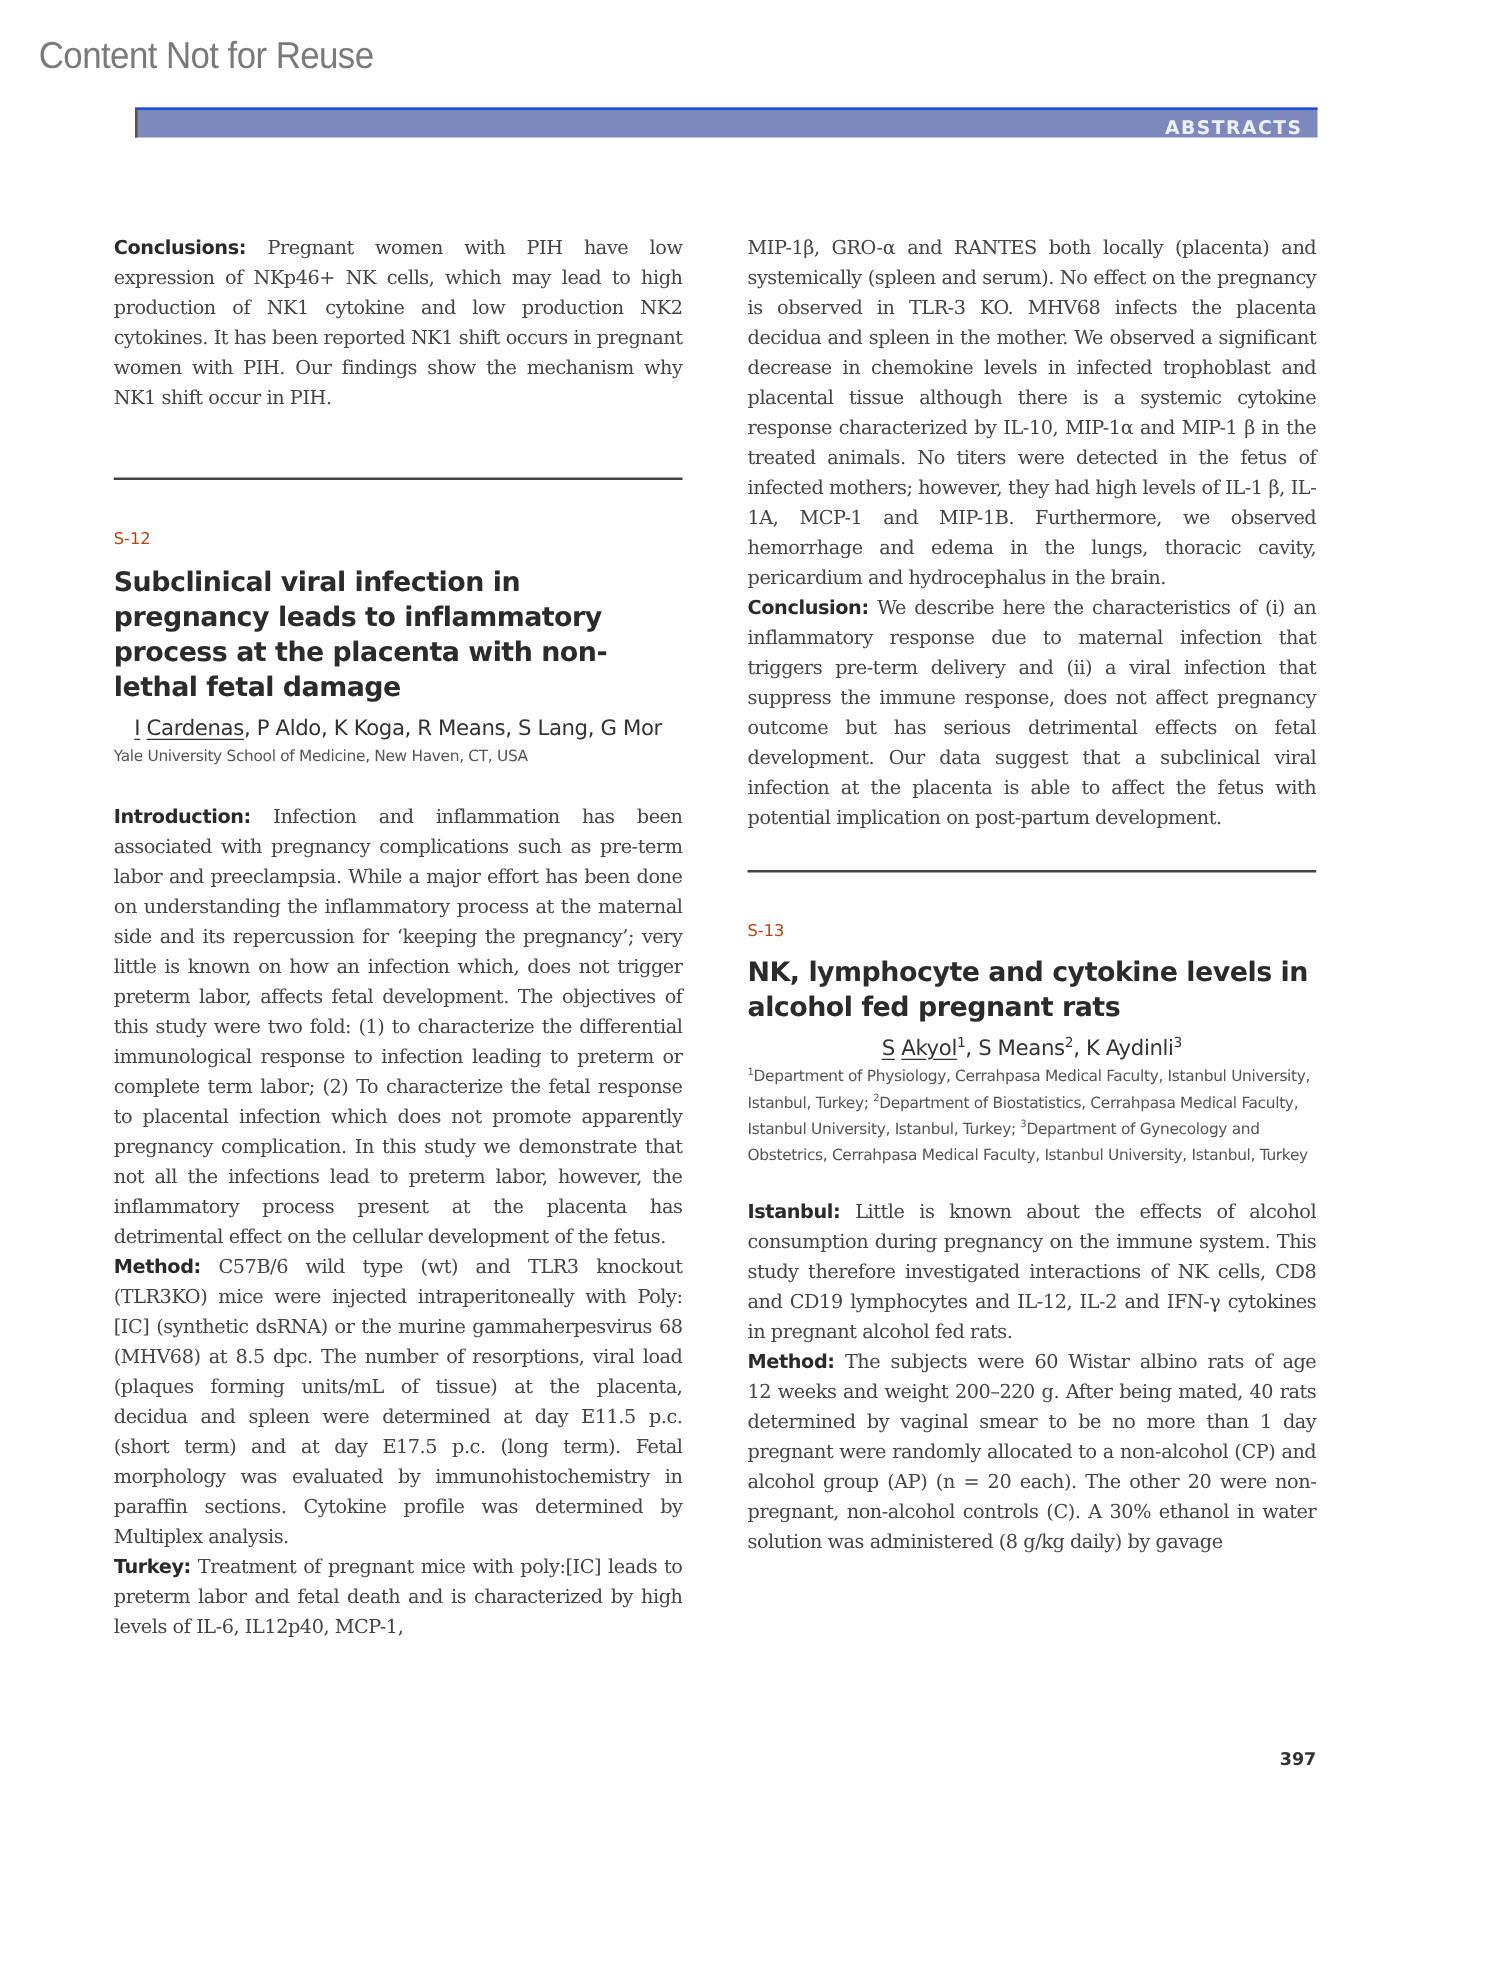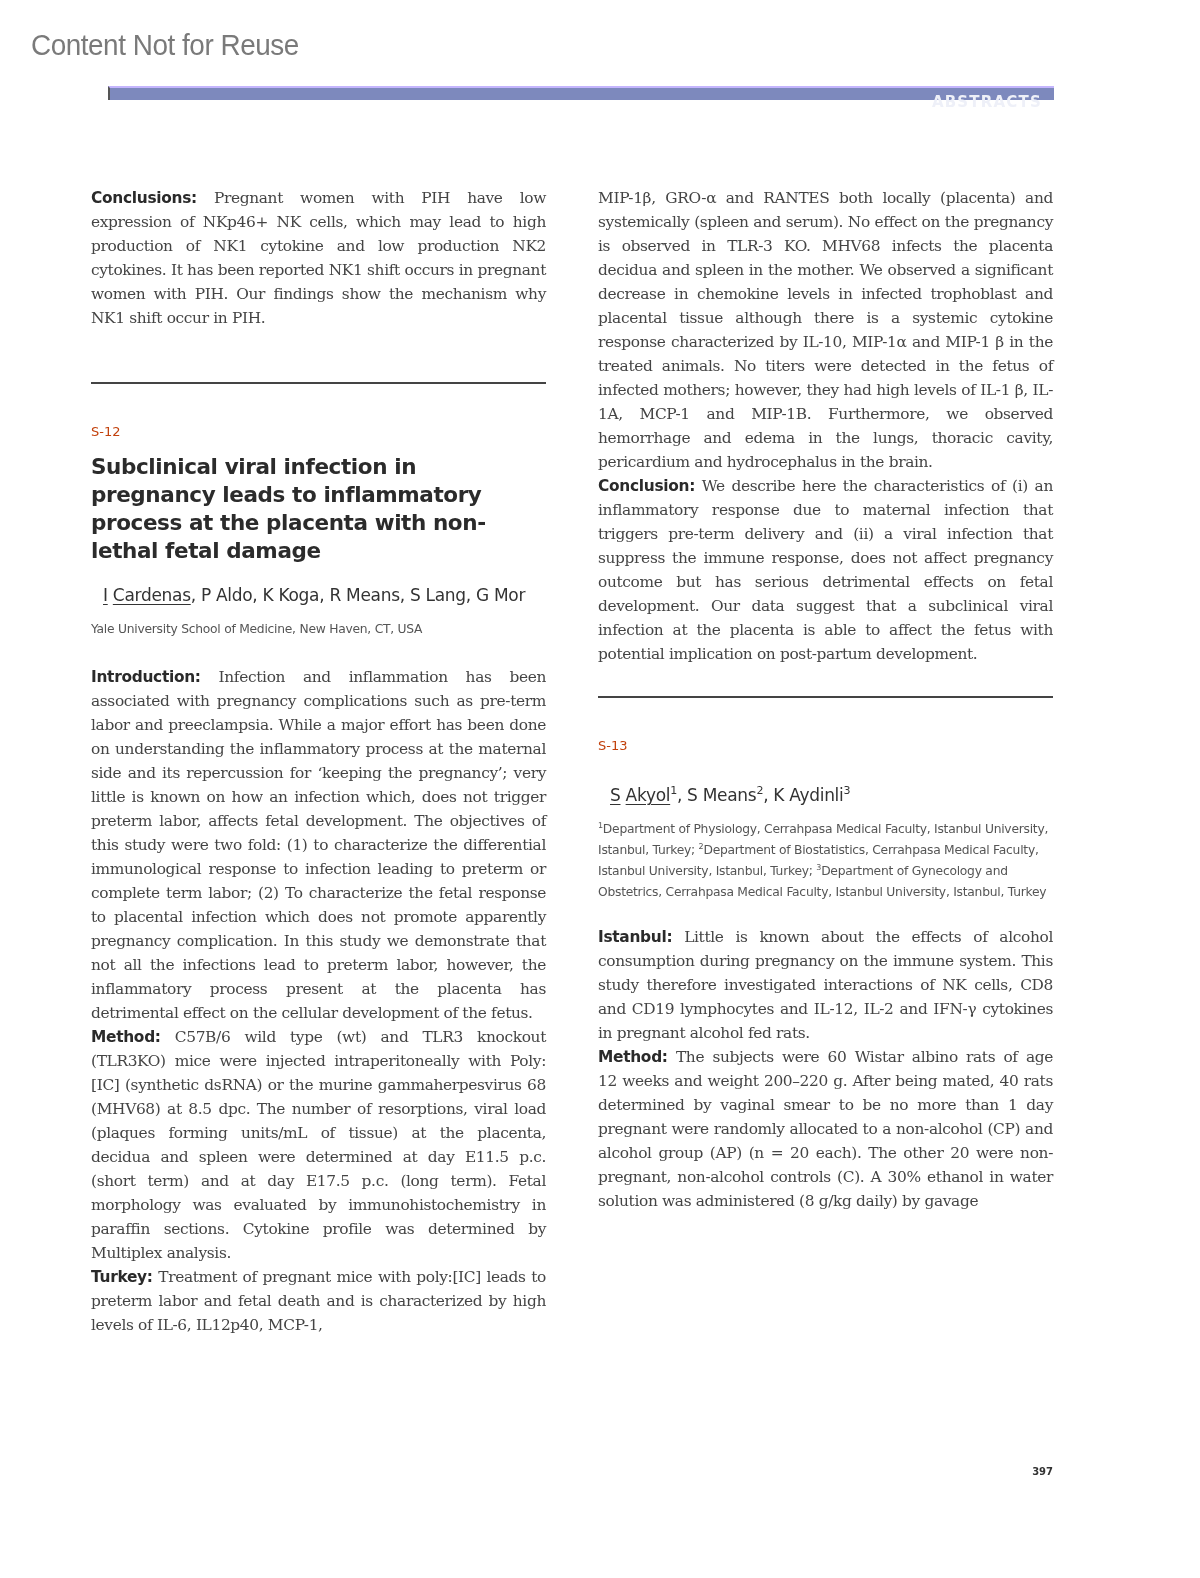--- a/index.html
+++ b/index.html
@@ -3,22 +3,22 @@
 <meta charset="utf-8">
 <style>
   html, body { margin: 0; padding: 0; background: #ffffff; }
   body { width: 1200px; height: 1578px; position: relative; overflow: hidden; color: #333; }
   .watermark {
     position: absolute; left: 31px; top: 28px;
     font-family: "Liberation Sans", sans-serif; font-size: 30px; color: #7a7a7a;
     letter-spacing: -0.5px; transform: scaleX(0.93); transform-origin: left top;
   }
   .banner {
-    position: absolute; left: 108px; top: 86px; width: 946px; height: 14px;
-    background: #7d89bd; border-top: 2px solid #c4b5fd; border-left: 2px solid #555;
+    position: absolute; left: 108px; top: 86px; width: 946px; height: 24px;
+    background: #7d89bd; border-top: 2px solid #1d4ed8; border-left: 2px solid #555;
     box-sizing: border-box;
   }
   .banner-label {
     position: absolute; right: 12px; top: 5px;
     font-family: "DejaVu Sans", sans-serif; font-weight: bold; font-size: 15px;
     color: #eef0f8; letter-spacing: 1.2px;
   }
   .col { position: absolute; top: 186px; width: 455px; }
   .col-left { left: 91px; }
   .col-right { left: 598px; }
@@ -34,37 +34,37 @@
   .rule { border: 0; border-top: 2px solid #444; margin: 0; height: 0; }
   .abs-id {
     font-family: "DejaVu Sans", sans-serif; font-size: 13px; color: #c2410c; margin: 0;
   }
   .abs-title {
     font-family: "DejaVu Sans", sans-serif; font-weight: bold; font-size: 21.5px;
     line-height: 28px; color: #2b2b2b; margin: 0; letter-spacing: -0.4px;
   }
   .authors {
     font-family: "DejaVu Sans", sans-serif; font-size: 17px; line-height: 24px;
-    color: #333; margin: 12px; letter-spacing: -0.3px;
+    color: #333; margin: 0; letter-spacing: -0.3px; text-align: center;
   }
   .authors .ul { text-decoration: underline; text-underline-offset: 3px; }
   .affil {
     font-family: "DejaVu Sans", sans-serif; font-size: 12.3px; line-height: 21px;
     color: #555; margin: 0; letter-spacing: -0.25px;
   }
   sup { font-size: 0.65em; line-height: 0; }
   .footer-left {
     position: absolute; left: 108px; top: 1426px;
     font-family: "DejaVu Sans", sans-serif; font-size: 11.5px; color: #555; line-height: 24px;
     letter-spacing: -0.3px;
   }
   .footer-left b { color: #333; }
   .page-num {
-    position: absolute; right: 147px; top: 1466px;
-    font-family: "DejaVu Sans", sans-serif; font-weight: bold; font-size: 10px; color: #333;
+    position: absolute; right: 147px; top: 1400px;
+    font-family: "DejaVu Sans", sans-serif; font-weight: bold; font-size: 14px; color: #333;
   }
 </style>
 </head>
 <body>
 
 <div class="watermark">Content Not for Reuse</div>
 
 <div class="banner">
   <span class="banner-label">ABSTRACTS</span>
 </div>
@@ -107,20 +107,21 @@
     <span class="head">Conclusion:</span>
     <span>We describe here the characteristics of (i) an inflammatory response due to maternal infec­tion that triggers pre-term delivery and (ii) a viral infection that suppress the immune response, does not affect pregnancy outcome but has serious detri­mental effects on fetal development. Our data sug­gest that a subclinical viral infection at the placenta is able to affect the fetus with potential implication on post-partum development.</span>
   </p>
 
   <div style="height:30px"></div>
   <hr class="rule">
   <div style="height:40px"></div>
 
   <p class="abs-id">S-13</p>
   <div style="height:12px"></div>
+  <h2 class="abs-title">NK, lymphocyte and cytokine levels in alcohol fed pregnant rats</h2>
   <div style="height:6px"></div>
   <p class="authors"><span class="ul">S</span> <span class="ul">Akyol</span><sup>1</sup><span>, S Means</span><sup>2</sup><span>, K Aydinli</span><sup>3</sup></p>
   <p class="affil"><sup>1</sup><span>Department of Physiology, Cerrahpasa Medical Faculty, Istanbul University, Istanbul, Turkey; </span><sup>2</sup><span>Department of Biostatistics, Cerrahpasa Medical Faculty, Istanbul University, Istanbul, Turkey; </span><sup>3</sup><span>Department of Gynecology and Obstetrics, Cerrahpasa Medical Faculty, Istanbul University, Istanbul, Turkey</span></p>
 
   <div style="height:22px"></div>
   <p class="para">
     <span class="head">Istanbul:</span>
     <span>Little is known about the effects of alco­hol consumption during pregnancy on the immune system. This study therefore investigated interac­tions of NK cells, CD8 and CD19 lymphocytes and IL-12, IL-2 and IFN-γ cytokines in pregnant alcohol fed rats.</span>
   </p>
   <p class="para">

